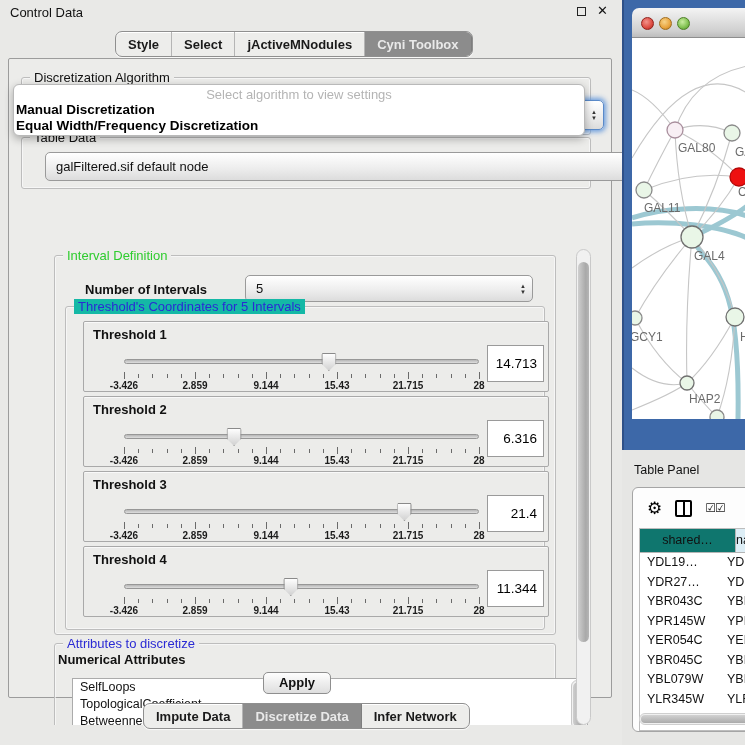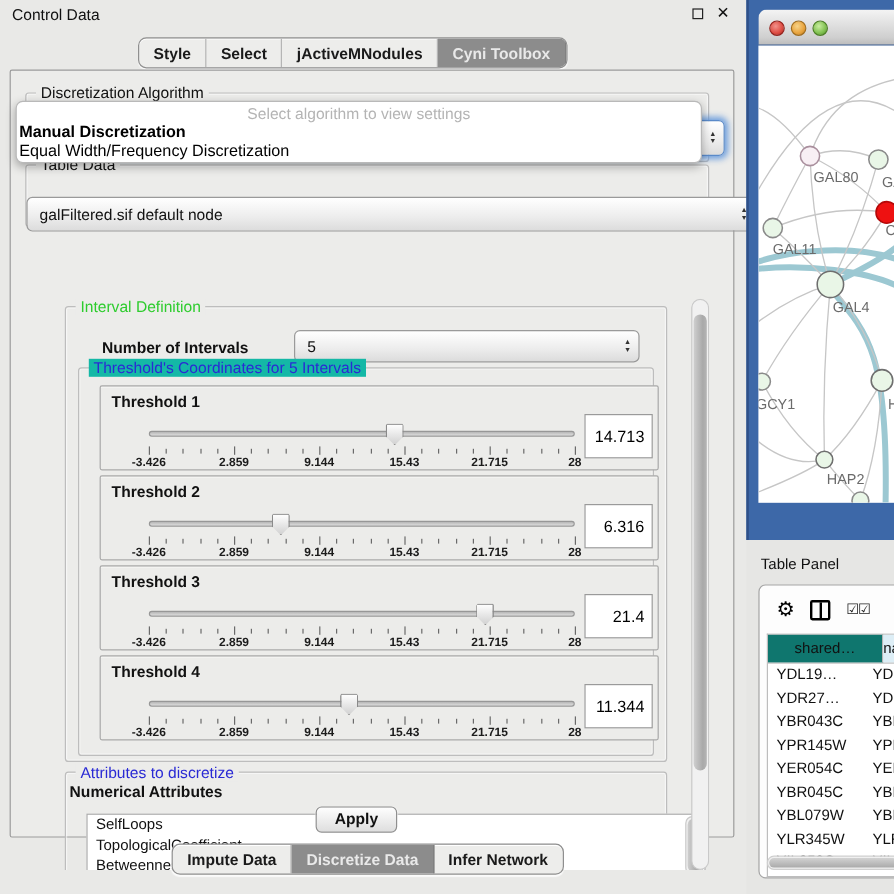--- a/index.html
+++ b/index.html
@@ -37,21 +37,21 @@
     font-size:13px; color:#111; padding-left:10px; }
   .combo .stepper { position:absolute; right:6px; top:0; bottom:0; display:flex; flex-direction:column;
     justify-content:center; font-size:6px; line-height:6px; color:#333; }
   .combo.focused { box-shadow:0 0 5px 2px rgba(95,150,220,.9); border-color:#5a8ac9; }
 
   
   #popup { position:absolute; left:13px; top:84px; width:572px; height:52px; background:#fff;
     border:1px solid #b9b9b9; border-radius:6px; box-shadow:0 3px 8px rgba(0,0,0,.30); z-index:30;
     overflow:hidden; }
   #popup .prompt { display:block; text-align:center; font-size:13px; color:#b4b4b4; padding-top:2px; height:17px;}
-  #popup .item { display:block; font-size:13.5px; color:#000; padding-left:2px; height:16px; line-height:16px;}
+  #popup .item { display:block; font-size:13.5px; color:#000; padding-left:2px; height:16px; line-height:16px;font-weight:bold;}
   #popup .item.bold { font-weight:700; }
 
   
   #scrollview { position:absolute; left:14px; top:190px; width:568px; height:476px; overflow:hidden; }
   .vscroll { position:absolute; width:15px; background:#f1f1f1; border:1px solid #c9c9c9; border-radius:8px; }
   .vthumb { position:absolute; left:1px; width:11px; border-radius:6px;
     background:linear-gradient(to right,#cfcfcf,#a9a9a9 70%,#b5b5b5); }
 
   
   .trow { position:relative; width:466px; height:71px; margin:4px 0 0 17px; background:#ececea;
@@ -147,21 +147,21 @@
 
       <div class="groupbox" style="left:12px; top:18px; width:570px; height:58px;">
         <span class="grouptitle">Discretization Algorithm</span>
         <div class="combo focused" style="left:10px; top:22px; width:572px; height:30px;">
           <span class="stepper">▲<br>▼</span>
         </div>
       </div>
 
       <div class="groupbox" style="left:12px; top:78px; width:570px; height:52px;">
         <span class="grouptitle">Table Data</span>
-        <div class="combo" style="left:0; top:14px; width:608px; height:29px;margin-top:12px;">
+        <div class="combo" style="left:23px; top:14px; width:608px; height:29px;">
           <span>galFiltered.sif default node</span>
           <span class="stepper">▲<br>▼</span>
         </div>
       </div>
 
       <div id="scrollview">
         <div class="groupbox" style="left:31px; top:6px; width:502px; height:380px;">
           <span class="grouptitle green">Interval Definition</span>
           <span style="position:absolute; left:30px; top:26px; font-size:13px; font-weight:700; color:#111;">Number of Intervals</span>
           <div class="combo" style="left:190px; top:19px; width:288px; height:27px;">

